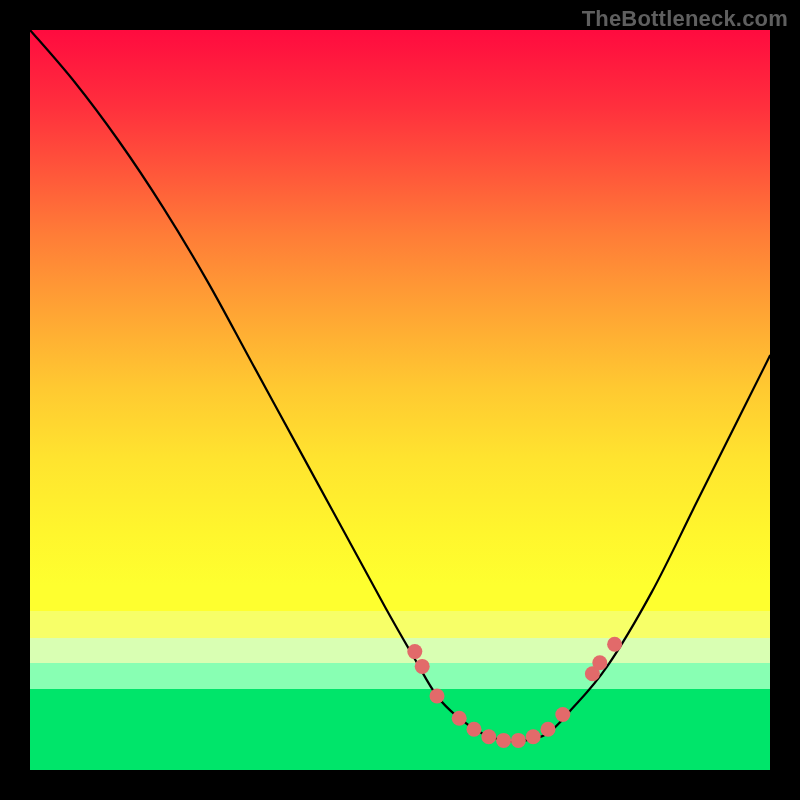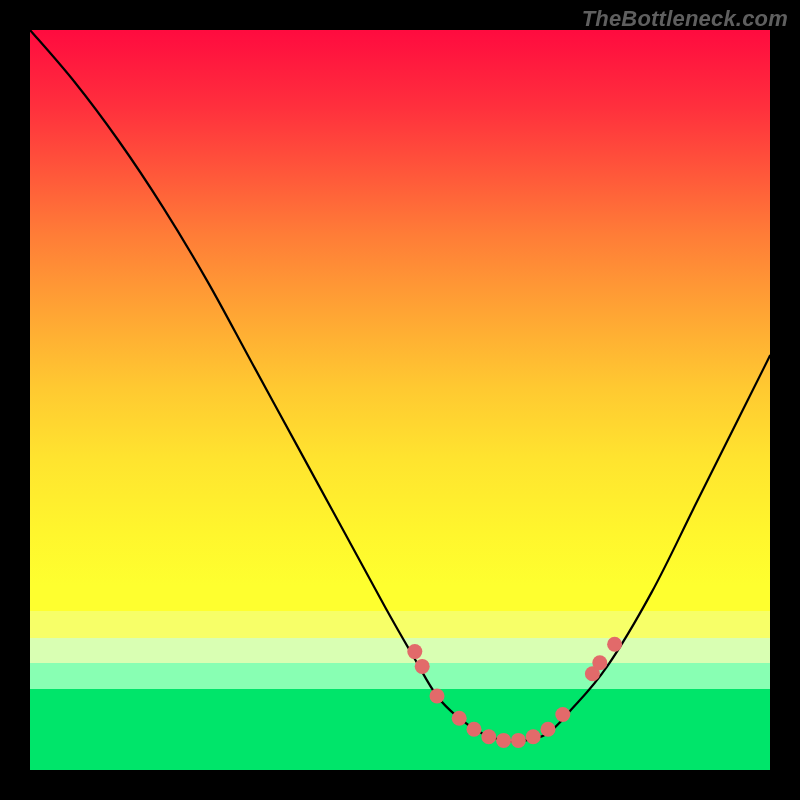--- a/index.html
+++ b/index.html
@@ -2,21 +2,20 @@
 <html><head>
 <meta charset="utf-8">
 <style>
   * { margin: 0; padding: 0; box-sizing: border-box; }
   html, body { width: 800px; height: 800px; overflow: hidden; background: #000; }
   .outer {
     width: 800px;
     height: 800px;
     background: #000;
     position: relative;
-    font-style: italic;
   }
   .watermark {
     position: absolute;
     top: 6px;
     right: 12px;
     font-family: Arial, sans-serif;
     font-size: 22px;
     font-weight: bold;
     color: #5f5f5f;
     letter-spacing: 0.2px;

